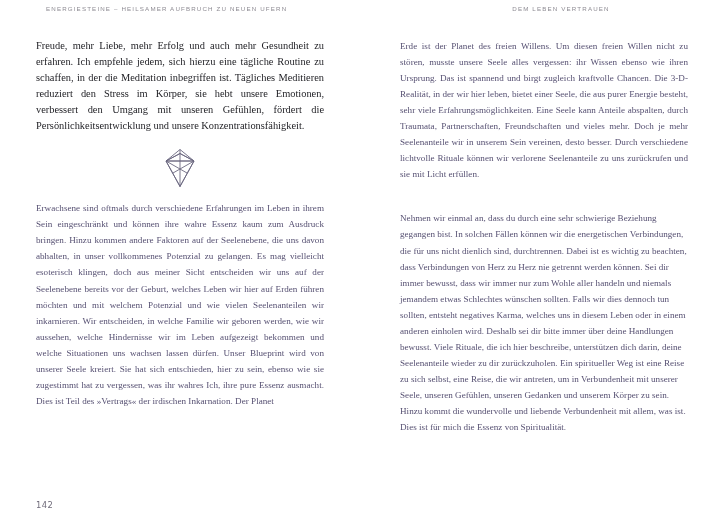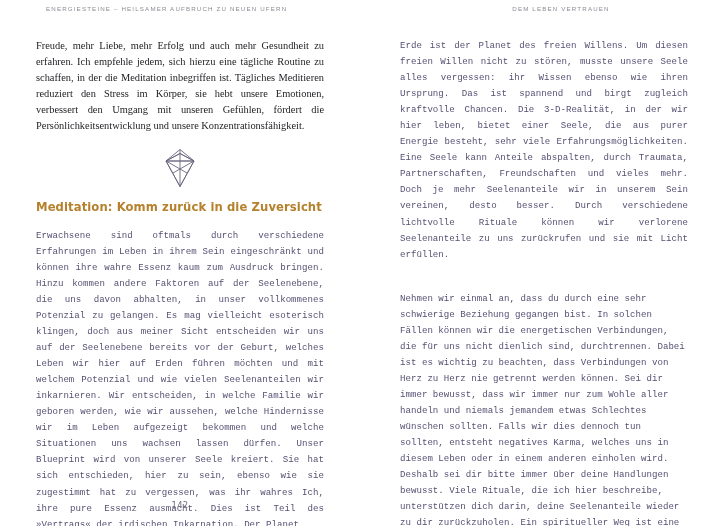--- a/index.html
+++ b/index.html
@@ -50,21 +50,21 @@
     line-height: 16.05px;
     color: #1d1d22;
     text-align: justify;
     text-justify: inter-word;
     margin: 0;
     hyphens: manual;
   }
 
   
   .p-sans {
-    font-family: Liberation Mono, monospace;
+    font-family: Liberation Serif, serif;
     font-size: 9.1px;
     line-height: 16.05px;
     color: #565072;
     text-align: justify;
     text-justify: inter-word;
     margin: 0;
     letter-spacing: 0.02px;
     hyphens: manual;
   }
   .p-sans + .p-sans { margin-top: 0; }
@@ -92,21 +92,20 @@
 
   
   .folio {
     position: absolute;
     bottom: 16px;
     font-family: "DejaVu Sans", sans-serif;
     font-size: 8.4px;
     color: #6f6b7a;
     letter-spacing: 0.4px;
     width: 288px;
-    text-align: center;
   }
   .folio.left  { left: 36px; }
   .folio.right { left: 400px; }
 </style>
 </head>
 <body>
 
 <div class="page">
 
   <div class="runhead left">ENERGIESTEINE – HEILSAMER AUFBRUCH ZU NEUEN UFERN</div>
@@ -126,21 +125,20 @@
         <line x1="3" y1="13" x2="31" y2="13"></line>
         <line x1="3" y1="13" x2="17" y2="38.5"></line>
         <line x1="31" y1="13" x2="17" y2="38.5"></line>
         <line x1="17" y1="5.5" x2="3" y2="13"></line>
         <line x1="17" y1="5.5" x2="31" y2="13"></line>
         <line x1="3" y1="13" x2="24" y2="25"></line>
         <line x1="31" y1="13" x2="10" y2="25"></line>
       </svg>
     </div>
 
-    <h2 class="chapter-heading">Meditation: Komm zurück in die Zuversicht</h2>
 
     <p class="p-sans">Erwachsene sind oftmals durch verschiedene Erfahrungen im Leben in ihrem Sein eingeschränkt und können ihre wahre Essenz kaum zum Ausdruck bringen. Hinzu kommen andere Faktoren auf der Seelenebene, die uns davon abhalten, in unser vollkommenes Potenzial zu gelangen. Es mag vielleicht esoterisch klingen, doch aus meiner Sicht entscheiden wir uns auf der Seelenebene bereits vor der Geburt, welches Leben wir hier auf Erden führen möchten und mit welchem Potenzial und wie vielen Seelenanteilen wir inkarnieren. Wir entscheiden, in welche Familie wir geboren werden, wie wir aussehen, welche Hindernisse wir im Leben aufgezeigt bekommen und welche Situationen uns wachsen lassen dürfen. Unser Blueprint wird von unserer Seele kreiert. Sie hat sich entschieden, hier zu sein, ebenso wie sie zugestimmt hat zu vergessen, was ihr wahres Ich, ihre pure Essenz ausmacht. Dies ist Teil des »Vertrags« der irdischen Inkarnation. Der Planet</p>
   </div>
 
   <div class="col right">
     <p class="p-sans">Erde ist der Planet des freien Willens. Um diesen freien Willen nicht zu stören, musste unsere Seele alles vergessen: ihr Wissen ebenso wie ihren Ursprung. Das ist spannend und birgt zugleich kraftvolle Chancen. Die 3-D-Realität, in der wir hier leben, bietet einer Seele, die aus purer Energie besteht, sehr viele Erfahrungsmöglichkeiten. Eine Seele kann Anteile abspalten, durch Traumata, Partnerschaften, Freundschaften und vieles mehr. Doch je mehr Seelenanteile wir in unserem Sein vereinen, desto besser. Durch verschiedene lichtvolle Rituale können wir verlorene Seelenanteile zu uns zurückrufen und sie mit Licht erfüllen.</p>
 
     <p class="p-sans last">Nehmen wir einmal an, dass du durch eine sehr schwierige Beziehung gegangen bist. In solchen Fällen können wir die energetischen Verbindungen, die für uns nicht dienlich sind, durchtrennen. Dabei ist es wichtig zu beachten, dass Verbindungen von Herz zu Herz nie getrennt werden können. Sei dir immer bewusst, dass wir immer nur zum Wohle aller handeln und niemals jemandem etwas Schlechtes wünschen sollten. Falls wir dies dennoch tun sollten, entsteht negatives Karma, welches uns in diesem Leben oder in einem anderen einholen wird. Deshalb sei dir bitte immer über deine Handlungen bewusst. Viele Rituale, die ich hier beschreibe, unterstützen dich darin, deine Seelenanteile wieder zu dir zurückzuholen. Ein spiritueller Weg ist eine Reise zu sich selbst, eine Reise, die wir antreten, um in Verbundenheit mit unserer Seele, unseren Gefühlen, unseren Gedanken und unserem Körper zu sein. Hinzu kommt die wundervolle und liebende Verbundenheit mit allem, was ist. Dies ist für mich die Essenz von Spiritualität.</p>
   </div>
 

